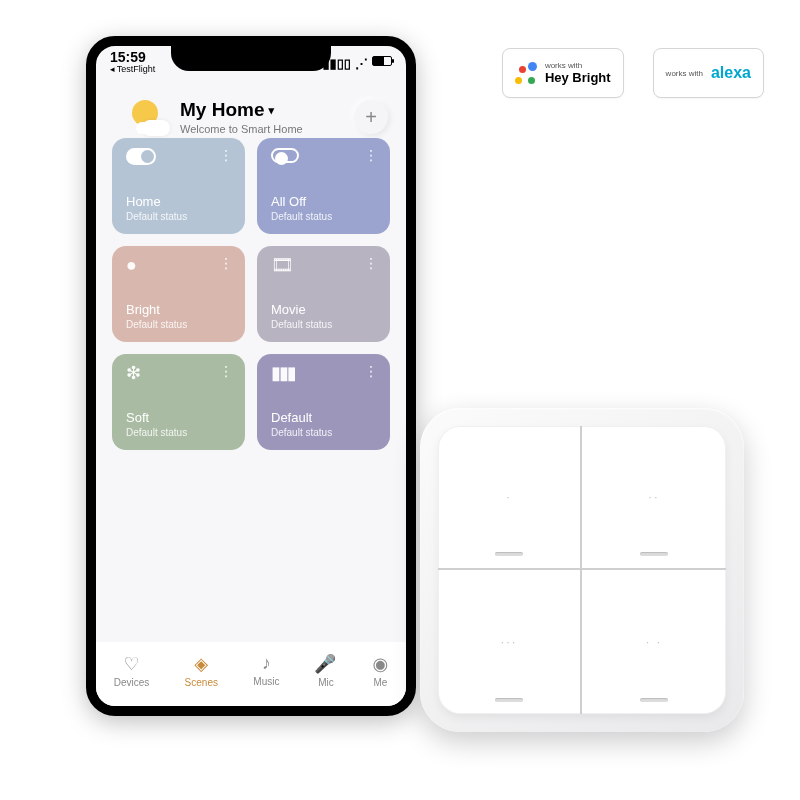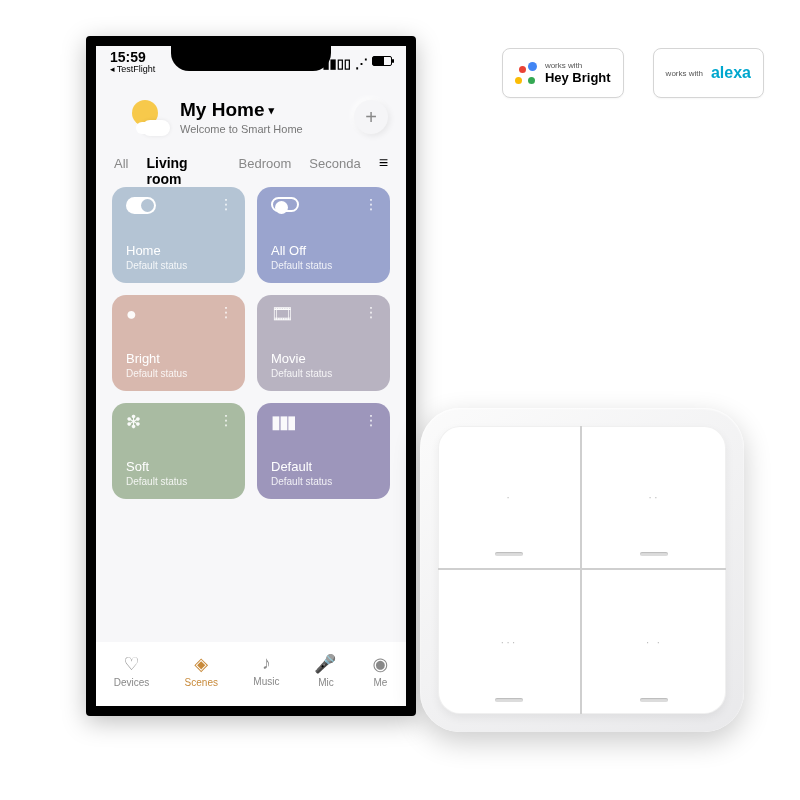--- a/index.html
+++ b/index.html
@@ -9,21 +9,21 @@
     font-family: -apple-system, "Helvetica Neue", Arial, sans-serif;
     position: relative;
     overflow: hidden;
   }
 
   
   .phone {
     position: absolute;
     left: 86px; top: 36px;
     width: 330px; height: 680px;
-    border-radius: 4px;
+    border-radius: 29px;
     background: #f7f7f9;
     border: 10px solid #000;
     box-shadow: 0 6px 24px rgba(0,0,0,0.25);
     overflow: hidden;
   }
   .notch {
     position: absolute;
     top: -1px; left: 50%; transform: translateX(-50%);
     width: 160px; height: 26px;
     background: #000;
@@ -227,27 +227,20 @@
         <span>My Home</span>
         <span class="caret">▾</span>
       </h2>
       <div class="sub">Welcome to Smart Home</div>
     </div>
     <div class="add-btn">
       <span>+</span>
     </div>
   </div>
 
-  <div class="tabs">
-    <span class="tab">All</span>
-    <span class="tab active">Living room</span>
-    <span class="tab">Bedroom</span>
-    <span class="tab">Seconda</span>
-    <span class="hamburger">≡</span>
-  </div>
 
 
   <div class="grid">
 
     <div class="scene-card" style="background:#b4c4d4">
       <div class="row-top">
         <div class="toggle on">
             <div class="knob" style="background:#b4c4d4"></div>
           </div>
         <span class="dots">⋮</span>

